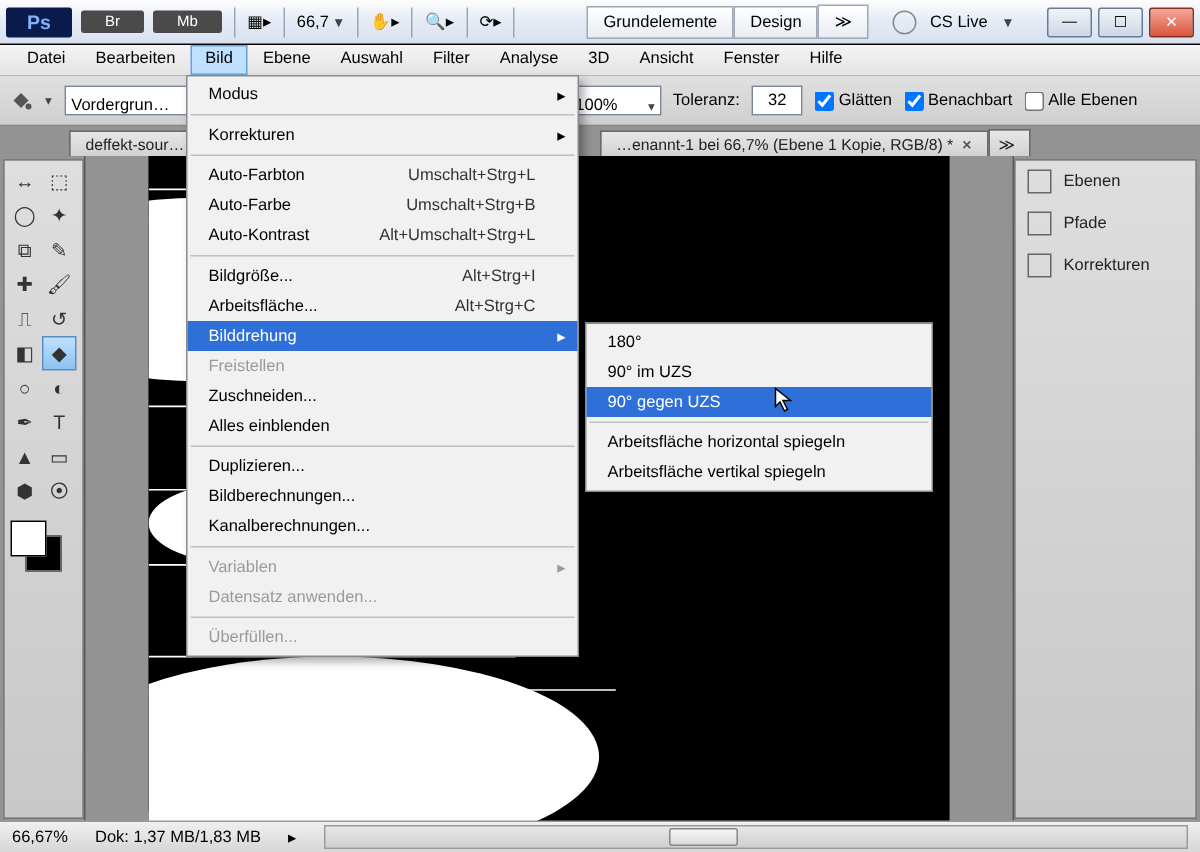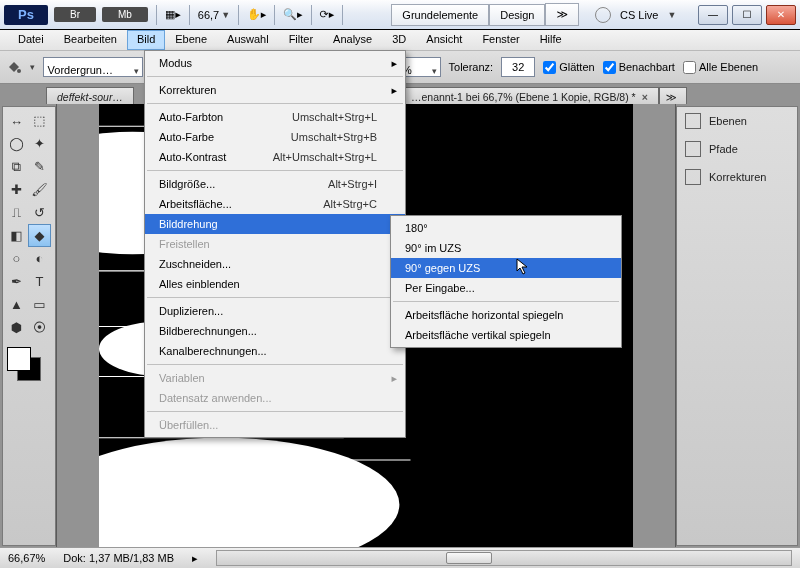--- a/index.html
+++ b/index.html
@@ -48,21 +48,21 @@
 .scroll{flex:1;height:14px;background:linear-gradient(#e8e8e8,#cfcfcf);border:1px solid #9a9a9a;position:relative}
 .thumb{position:absolute;left:40%;top:1px;bottom:1px;width:44px;background:linear-gradient(#f8f8f8,#dadada);border:1px solid #888;border-radius:2px}
 .menu{position:absolute;background:#f1f1f1;border:1px solid #8a8a8a;box-shadow:3px 3px 6px rgba(0,0,0,.35);font-size:11px;padding:2px 0}
 .mi{padding:4px 28px 4px 14px;display:flex;justify-content:space-between;gap:24px;white-space:nowrap;position:relative}
 .mi.dis{color:#9a9a9a}
 .mi .arr{position:absolute;right:8px}
 .mi.hl{background:#2f6fd8;color:#fff}
 .msep{height:1px;background:#c0c0c0;margin:3px 2px}
 .shortcut{color:#333}
 .cursor{position:absolute;width:14px;height:18px;pointer-events:none}
-#menu1{top:50px;left:144px;width:260px}
+#menu1{top:50px;left:124px;width:260px}
 #menu2{top:215px;left:390px;width:230px}
 </style>
 </head>
 <body>
 
 <div class="titlebar">
   <div class="ps">Ps</div>
   <div class="chip">Br</div>
   <div class="chip">Mb</div>
   <div class="tb-sep"></div>
@@ -135,21 +135,21 @@
       <input type="checkbox" checked="" style="">
       <span>Benachbart</span>
     </label>
   <label class="cb">
       <input type="checkbox" style="">
       <span>Alle Ebenen</span>
     </label>
 </div>
 
 <div class="tabstrip">
-  <div class="tab" style="margin-right:2px;font-style:italic;"><span>deffekt-sour…</span></div>
+  <div class="tab" style="margin-right:2px;"><span>deffekt-sour…</span></div>
   <div style="width:264px"></div>
   <div class="tab"><span>…enannt-1 bei 66,7% (Ebene 1 Kopie, RGB/8) *</span><span class="x">×</span></div>
   <div class="tab" style="width:14px;padding:3px 6px">≫</div>
 </div>
 
 <div class="main">
   <div class="toolpal">
     <div class="trow">
         <div class="tbtn">↔</div>
         <div class="tbtn">⬚</div>
@@ -319,23 +319,20 @@
 <div id="menu2" class="menu">
     <div class="mi">
       <span>180°</span>
     </div>
     <div class="mi">
       <span>90° im UZS</span>
     </div>
     <div class="mi hl">
       <span>90° gegen UZS</span>
     </div>
-    <div class="mi">
-      <span>Per Eingabe...</span>
-    </div>
     <div class="msep"></div>
     <div class="mi">
       <span>Arbeitsfläche horizontal spiegeln</span>
     </div>
     <div class="mi">
       <span>Arbeitsfläche vertikal spiegeln</span>
     </div>
   </div>
 
 <svg class="cursor" style="top:258px;left:516px" viewBox="0 0 14 18">

